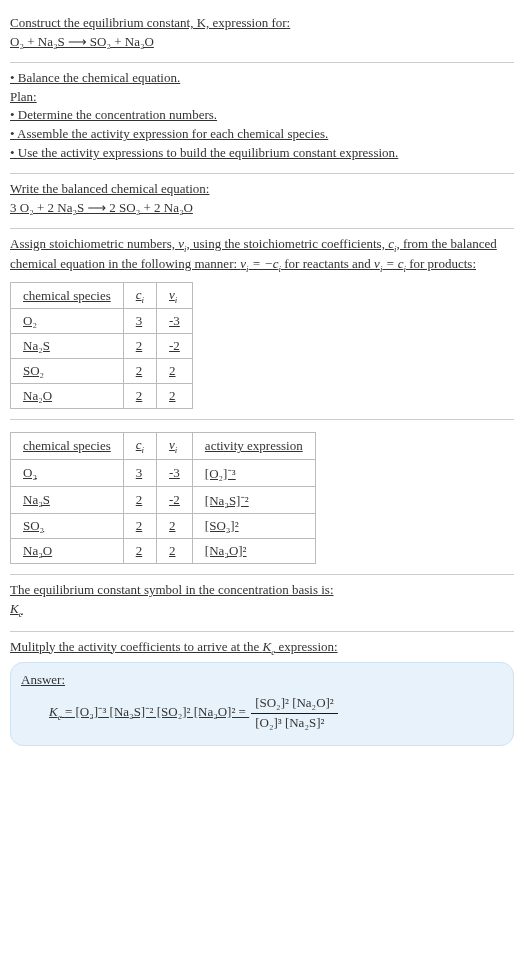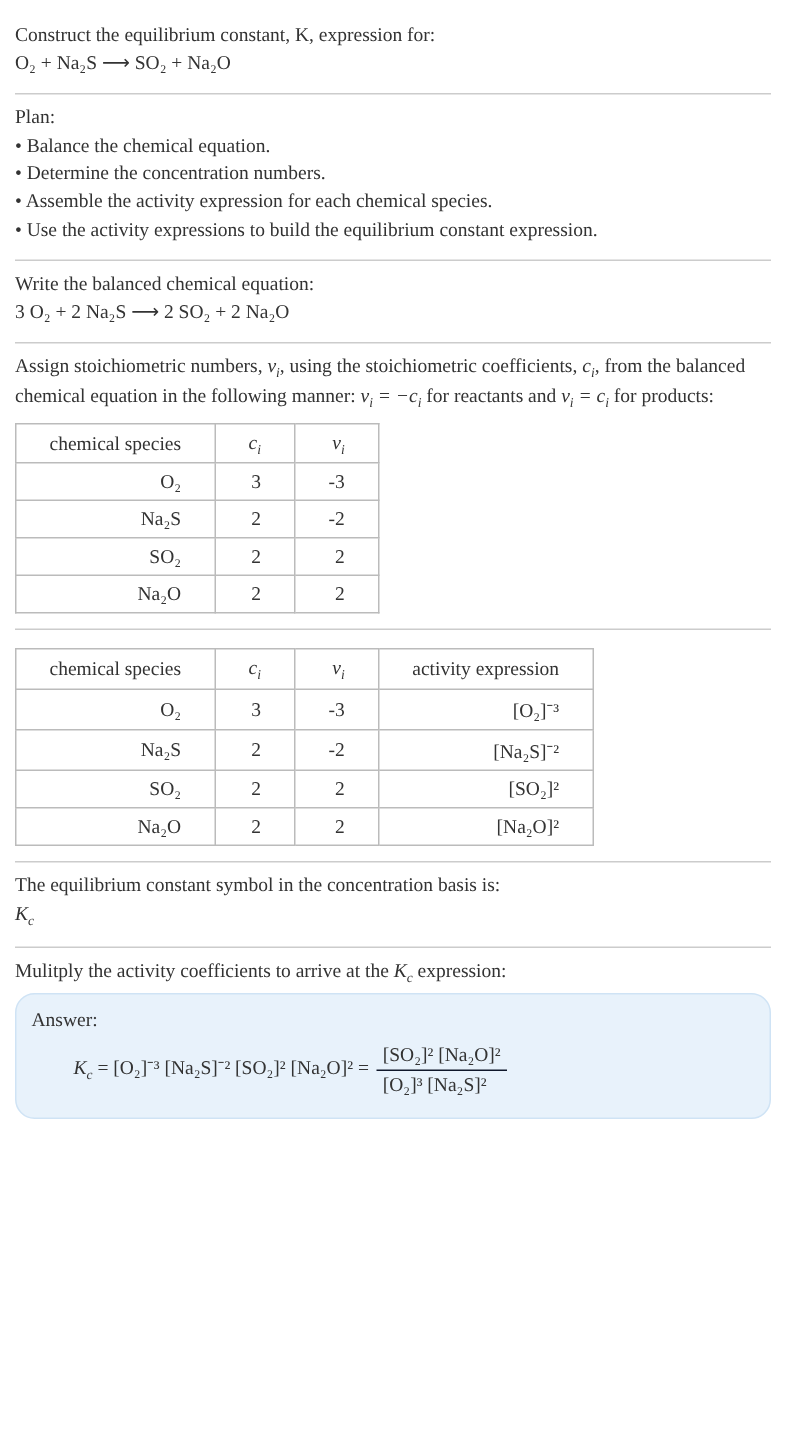--- a/index.html
+++ b/index.html
@@ -7,38 +7,39 @@
     padding: 8px 10px;
     font-family: Georgia, 'Times New Roman', serif;
     font-size: 13px;
     color: #333;
     background: #fff;
     width: 524px;
     box-sizing: border-box;
   }
   .section {
     padding: 6px 0 10px 0;
+    text-decoration: underline;
   }
   hr.sep {
     border: none;
     border-top: 1px solid #ccc;
     margin: 0;
   }
   .line { line-height: 1.45; }
   .sub { font-size: 9px; vertical-align: sub; }
   .ital { font-style: italic; }
   table.data {
     border-collapse: collapse;
     margin-top: 6px;
     background: #fff;
   }
   table.data th, table.data td {
     border: 1px solid #bbb;
-    padding: 4px 22px;
-    text-align: right;
+    padding: 4px 12px;
+    text-align: left;
     font-weight: normal;
     font-size: 13px;
     white-space: nowrap;
   }
   table.data th { background: #fff; }
   .answer-box {
     background: #e8f2fb;
     border: 1px solid #cfe3f5;
     border-radius: 13px;
     padding: 8px 10px 12px 10px;
@@ -57,22 +58,22 @@
 
 <div class="section">
   <div class="line">
     <span>Construct the equilibrium constant, K, expression for:</span>
   </div>
   <div class="line">O₂ + Na₂S ⟶ SO₂ + Na₂O</div>
 </div>
 <hr class="sep">
 
 <div class="section">
+  <div class="line">• Balance the chemical equation.</div>
   <div class="line">Plan:</div>
-  <div class="line">• Balance the chemical equation.</div>
   <div class="line">• Determine the concentration numbers.</div>
   <div class="line">• Assemble the activity expression for each chemical species.</div>
   <div class="line">• Use the activity expressions to build the equilibrium constant expression.</div>
 </div>
 <hr class="sep">
 
 <div class="section">
   <div class="line">Write the balanced chemical equation:</div>
   <div class="line">3 O₂ + 2 Na₂S ⟶ 2 SO₂ + 2 Na₂O</div>
 </div>

